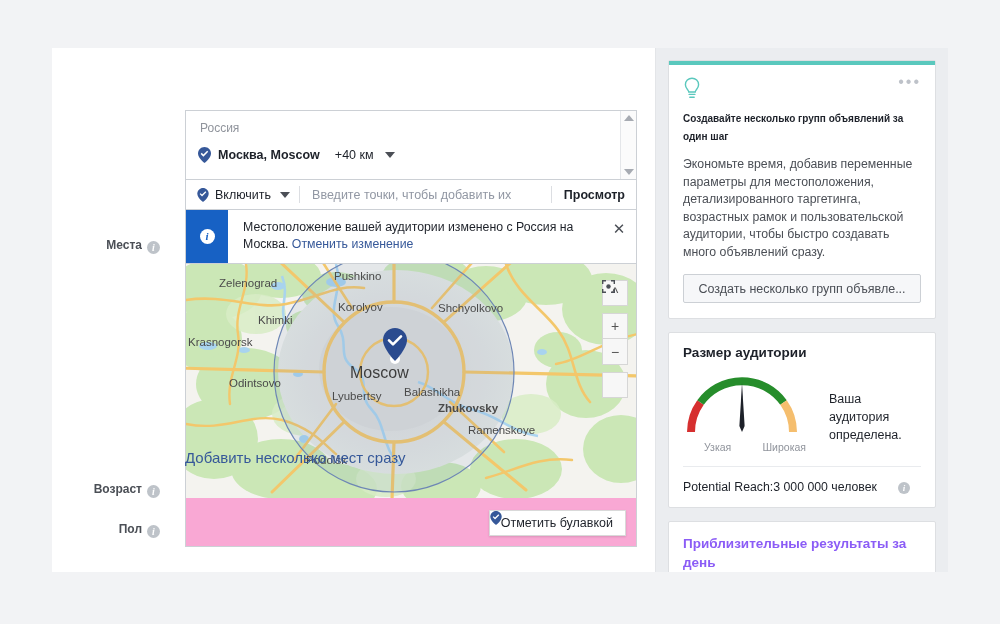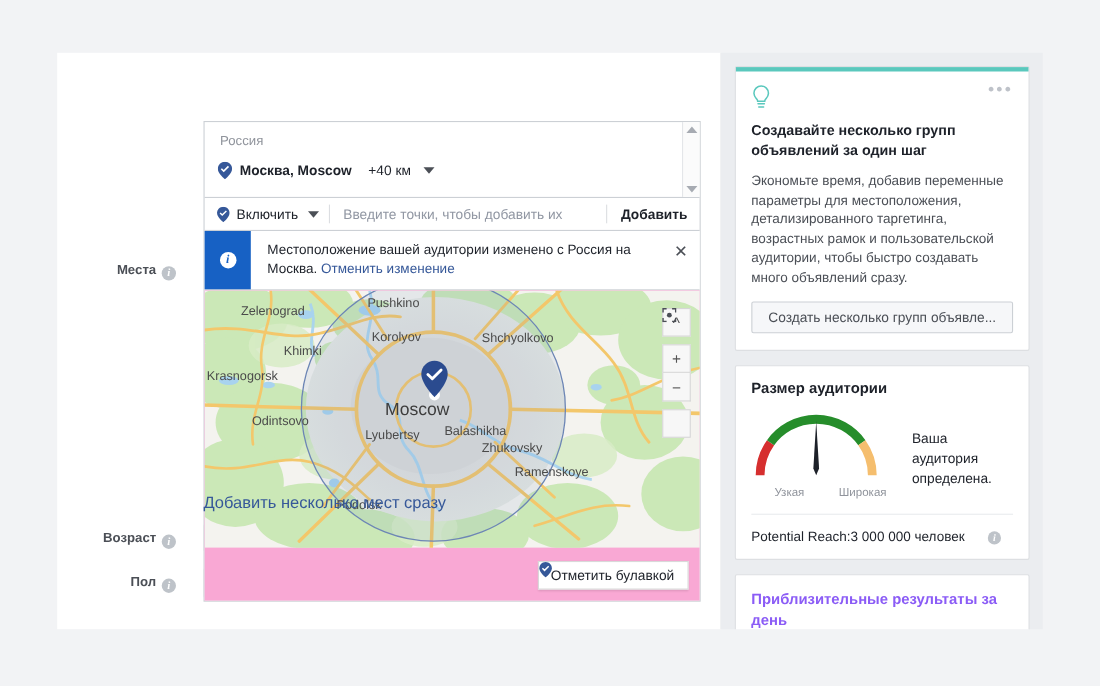--- a/index.html
+++ b/index.html
@@ -223,21 +223,21 @@
     border: 1px solid #dddfe2;
     border-radius: 2px;
     margin-bottom: 13px;
   }
   .card-accent { height: 4px; background: #5ac8bd; }
   .card-pad { padding: 12px 14px 15px 14px; }
 
   .bulb-row { display: flex; justify-content: space-between; align-items: flex-start; }
   .dots { color: #bec2c9; font-size: 16px; letter-spacing: 2px; line-height: 10px; }
   .card-title {
-    font-size: 13px; font-weight: bold; color: #1d2129;
+    font-size: 10px; font-weight: bold; color: #1d2129;
     line-height: 18px; margin-top: 9px;
   }
   .card-text {
     font-size: 12.3px; color: #4b4f56;
     line-height: 17.5px; margin-top: 10px;
   }
   .card-btn {
     margin-top: 13px;
     display: block; width: 100%;
     height: 29px;
@@ -343,21 +343,21 @@
           <svg style="width:12px;height:14px" viewBox="0 0 13 16">
             <path d="M6.5 0C2.9 0 0 2.9 0 6.5 0 11.1 6.5 16 6.5 16S13 11.1 13 6.5C13 2.9 10.1 0 6.5 0z" fill="#365899"></path>
             <path d="M3.2 6.4l2.2 2.2 4.3-4.3" stroke="#fff" stroke-width="1.5" fill="none"></path>
           </svg>
           <span>Включить</span>
           <span class="caret" style="margin-left:3px"></span>
         </div>
         <div class="vsep"></div>
         <input class="loc-input" type="text" placeholder="Введите точки, чтобы добавить их" value="" style="">
         <div class="vsep"></div>
-        <div class="preview-btn">Добавить</div>
+        <div class="preview-btn">Просмотр</div>
       </div>
 
       <div class="banner">
         <div class="banner-icon">
           <div class="banner-i">i</div>
         </div>
         <div class="banner-body">
           <span>Местоположение вашей аудитории изменено с Россия на Москва. </span><span class="banner-link">Отменить изменение</span>
         </div>
         <div class="banner-close">✕</div>
@@ -458,21 +458,21 @@
           <div style="position:absolute;left:33px;top:13px;font-size:11.5px;color:#4a4a4a;">Zelenograd</div>
           <div style="position:absolute;left:148px;top:6px;font-size:11.5px;color:#4a4a4a;">Pushkino</div>
           <div style="position:absolute;left:152px;top:37px;font-size:11.5px;color:#4a4a4a;">Korolyov</div>
           <div style="position:absolute;left:252px;top:38px;font-size:11.5px;color:#4a4a4a;">Shchyolkovo</div>
           <div style="position:absolute;left:72px;top:50px;font-size:11.5px;color:#4a4a4a;">Khimki</div>
           <div style="position:absolute;left:2px;top:72px;font-size:11.5px;color:#4a4a4a;">Krasnogorsk</div>
           <div style="position:absolute;left:218px;top:78px;font-size:11.5px;color:#4a4a4a;margin-top:44px;">Balashikha</div>
           <div style="position:absolute;left:164px;top:100px;font-size:16px;color:#3d3d3d;">Moscow</div>
           <div style="position:absolute;left:43px;top:113px;font-size:11.5px;color:#4a4a4a;">Odintsovo</div>
           <div style="position:absolute;left:146px;top:126px;font-size:11.5px;color:#4a4a4a;">Lyubertsy</div>
-          <div style="position:absolute;left:252px;top:138px;font-size:11.5px;color:#4a4a4a;">Zhukovsky</div>
+          <div style="position:absolute;left:252px;top:138px;font-size:11.5px;color:#4a4a4a;font-weight:bold;">Zhukovsky</div>
           <div style="position:absolute;left:282px;top:160px;font-size:11.5px;color:#4a4a4a;">Ramenskoye</div>
           <div style="position:absolute;left:120px;top:190px;font-size:11.5px;color:#4a4a4a;">Podolsk</div>
         </div>
 
         <svg style="position:absolute;left:196px;top:63px;width:26px;height:38px" viewBox="0 0 26 38">
           <circle cx="13" cy="32" r="5" fill="#fff"></circle>
           <path d="M13 1C6.4 1 1 6.4 1 13c0 9 12 21 12 21s12-12 12-21C25 6.4 19.6 1 13 1z" fill="#2b4b8f"></path>
           <path d="M7 13.4l4 4 8-8" stroke="#fff" stroke-width="2.6" fill="none" stroke-linecap="round" stroke-linejoin="round"></path>
         </svg>
 

